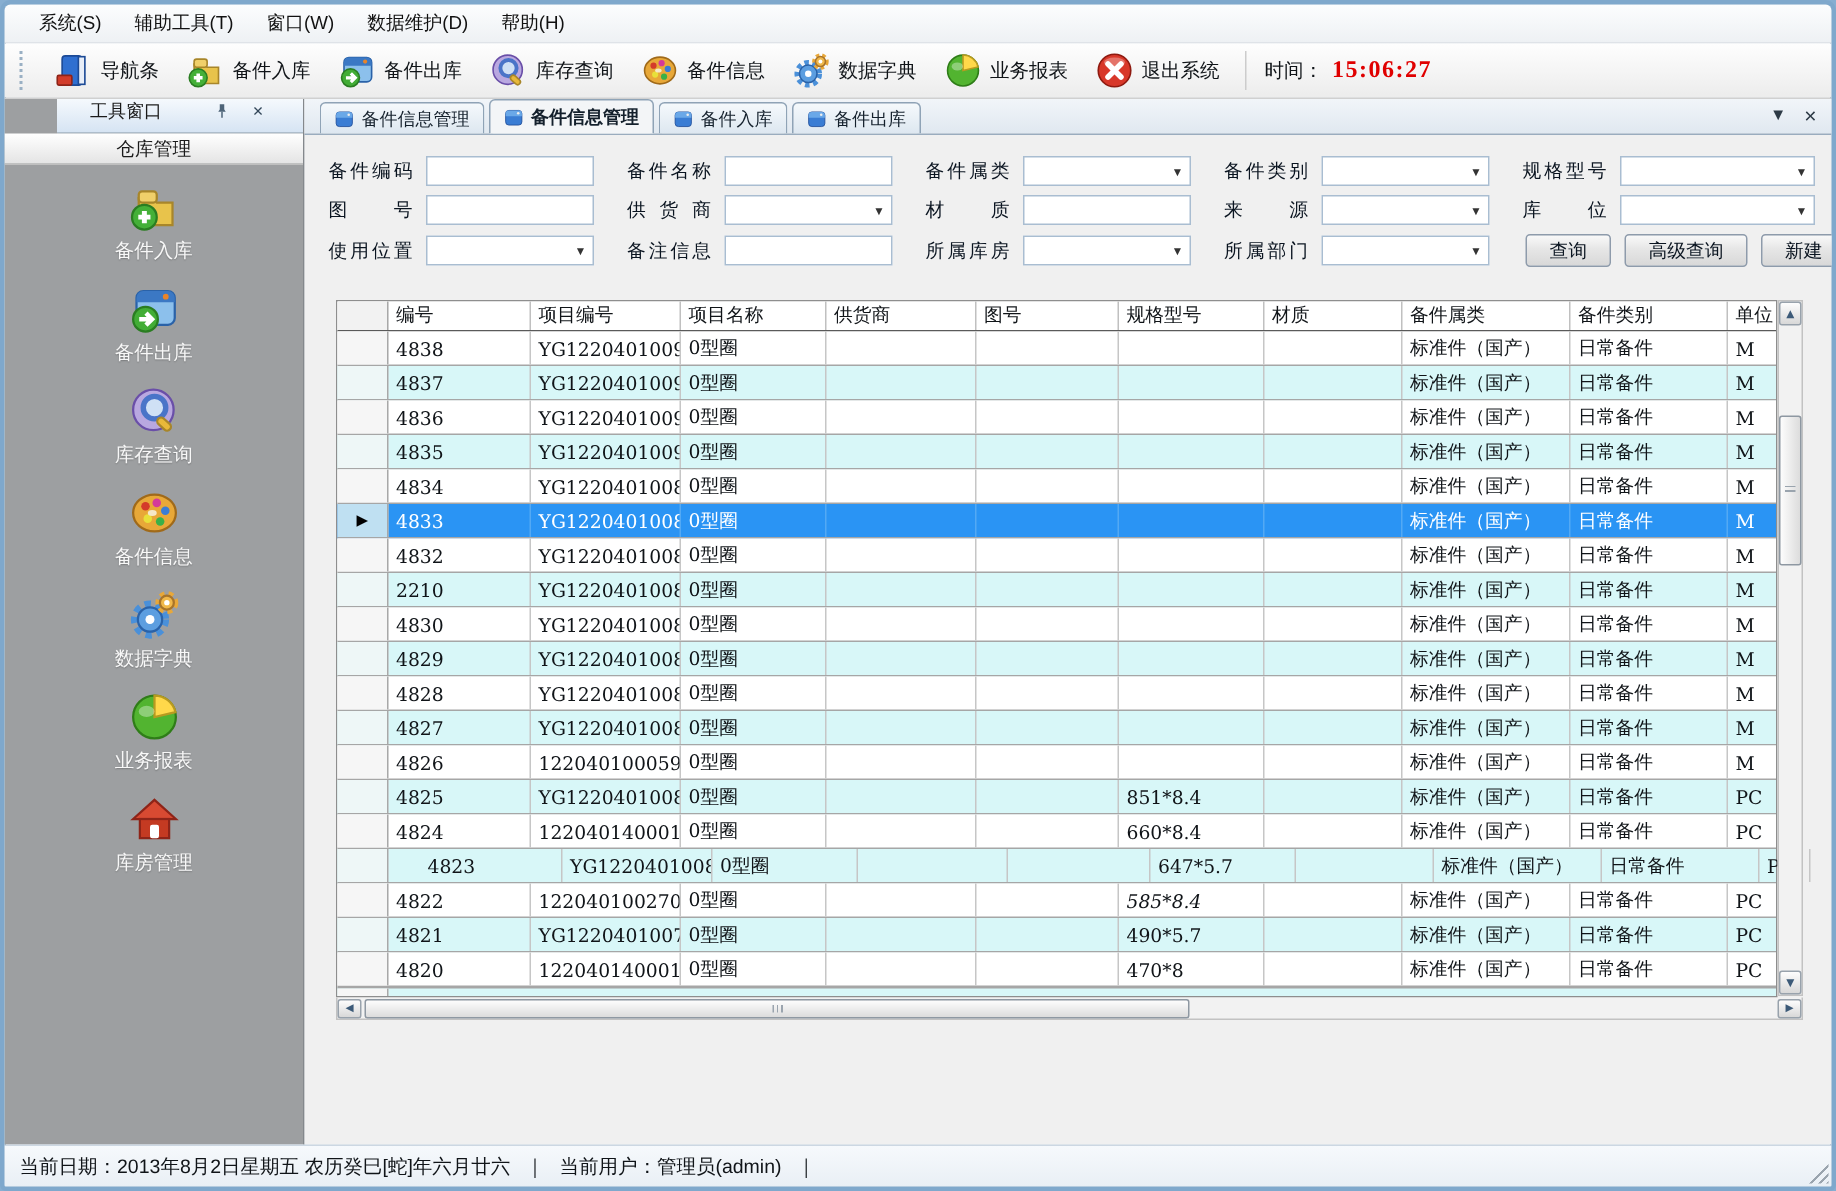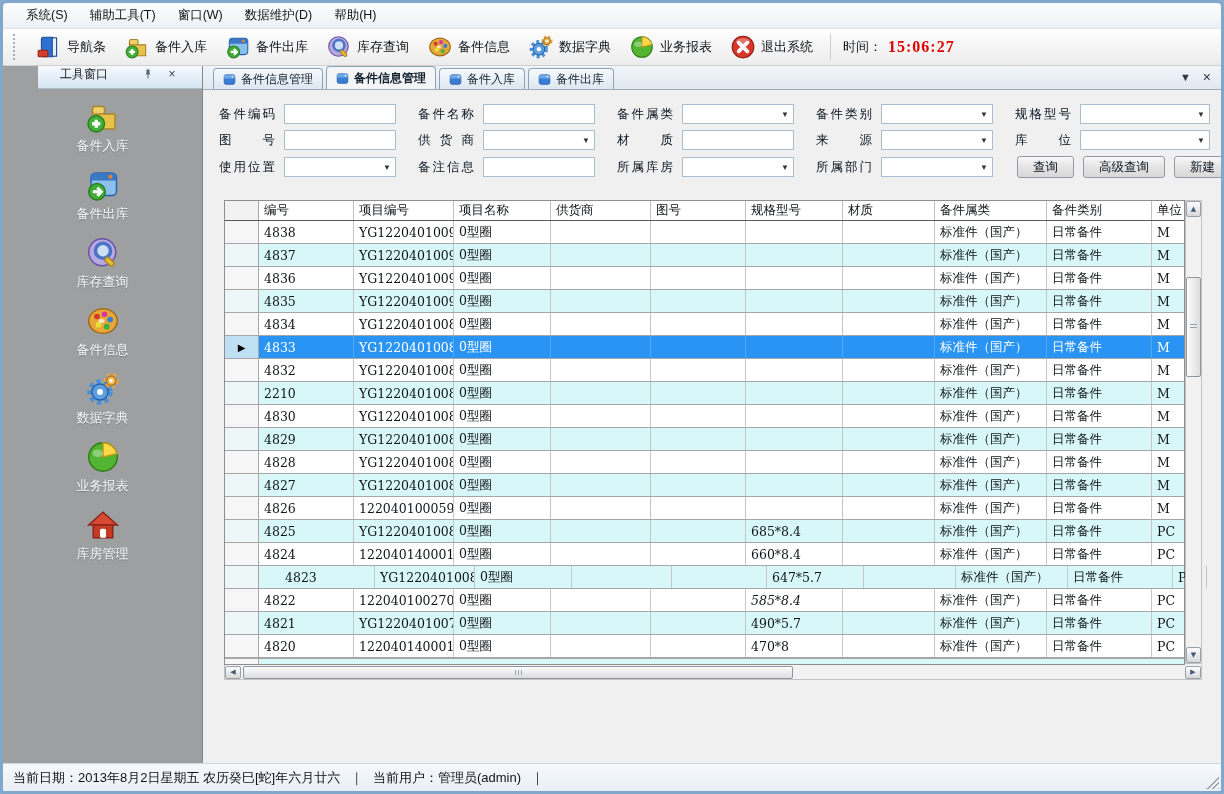--- a/index.html
+++ b/index.html
@@ -218,20 +218,21 @@
         <span>工具窗口</span>
         <span class="spacer"></span>
         <span class="cap-btn">
           <svg width="12" height="12" viewBox="0 0 24 24">
               <path d="M9 3 h6 v7 l2 3 H7 l2-3 Z" fill="#4e6478"></path>
               <rect x="11" y="13" width="2" height="8" fill="#4e6478"></rect>
             </svg>
         </span>
         <span class="cap-btn">×</span>
       </div>
+      <div class="side-section">仓库管理</div>
       <div class="side-body">
           <div class="side-item">
             <span class="icon36"><svg width="36" height="36" viewBox="0 0 24 24">
                 <path d="M5 8 h6 l2 2 h7 v10 h-15 z" fill="#e8c34b" stroke="#a8862a"></path>
                 <rect x="5" y="5" width="8" height="5" rx="1.5" fill="#f0d06a" stroke="#a8862a"></rect>
                 <circle cx="7.5" cy="16.5" r="5.5" fill="#44b038" stroke="#2a7d22"></circle>
                 <path d="M7.5 13.8 v5.4 M4.8 16.5 h5.4" stroke="#fff" stroke-width="2.2"></path>
               </svg></span>
             <span>备件入库</span>
           </div>
@@ -609,21 +610,21 @@
                   <div class="g-cell" style="width: 105px; flex: 0 0 105px;">日常备件</div>
                   <div class="g-cell" style="width: 34px; flex: 0 0 34px;">M</div>
                 </div>
                 <div class="g-row alt">
                   <div class="g-ind"></div>
                   <div class="g-cell" style="width: 95px; flex: 0 0 95px;">4825</div>
                   <div class="g-cell" style="width: 100px; flex: 0 0 100px;">YG12204010081</div>
                   <div class="g-cell" style="width: 97px; flex: 0 0 97px;">0型圈</div>
                   <div class="g-cell" style="width: 100px; flex: 0 0 100px;"></div>
                   <div class="g-cell" style="width: 95px; flex: 0 0 95px;"></div>
-                  <div class="g-cell" style="width: 97px; flex: 0 0 97px;">685*8.4</div>
+                  <div class="g-cell" style="width: 97px; flex: 0 0 97px;">851*8.4</div>
                   <div class="g-cell" style="width: 92px; flex: 0 0 92px;"></div>
                   <div class="g-cell" style="width: 112px; flex: 0 0 112px;">标准件（国产）</div>
                   <div class="g-cell" style="width: 105px; flex: 0 0 105px;">日常备件</div>
                   <div class="g-cell" style="width: 34px; flex: 0 0 34px;">PC</div>
                 </div>
                 <div class="g-row">
                   <div class="g-ind"></div>
                   <div class="g-cell" style="width: 95px; flex: 0 0 95px;">4824</div>
                   <div class="g-cell" style="width: 100px; flex: 0 0 100px;">1220401400012</div>
                   <div class="g-cell" style="width: 97px; flex: 0 0 97px;">0型圈</div>

